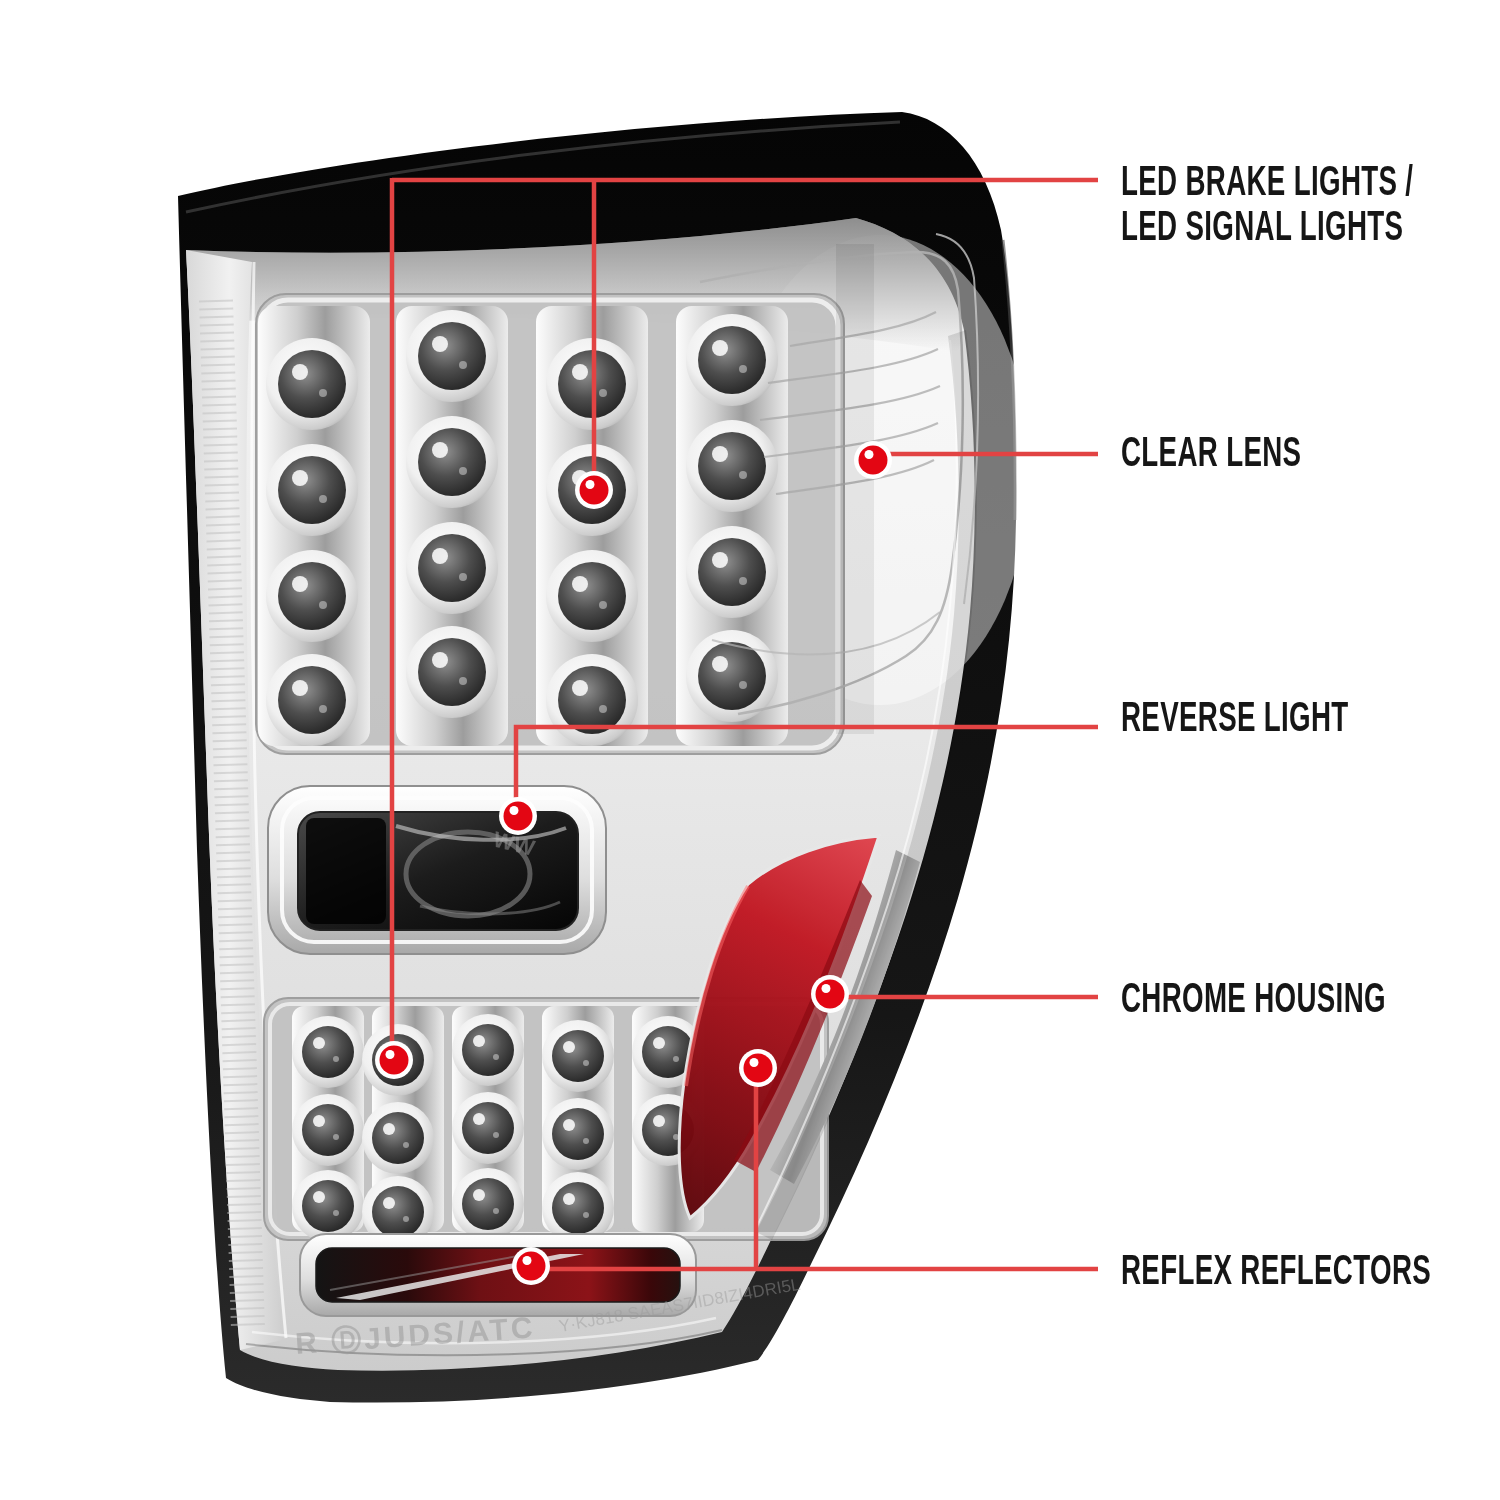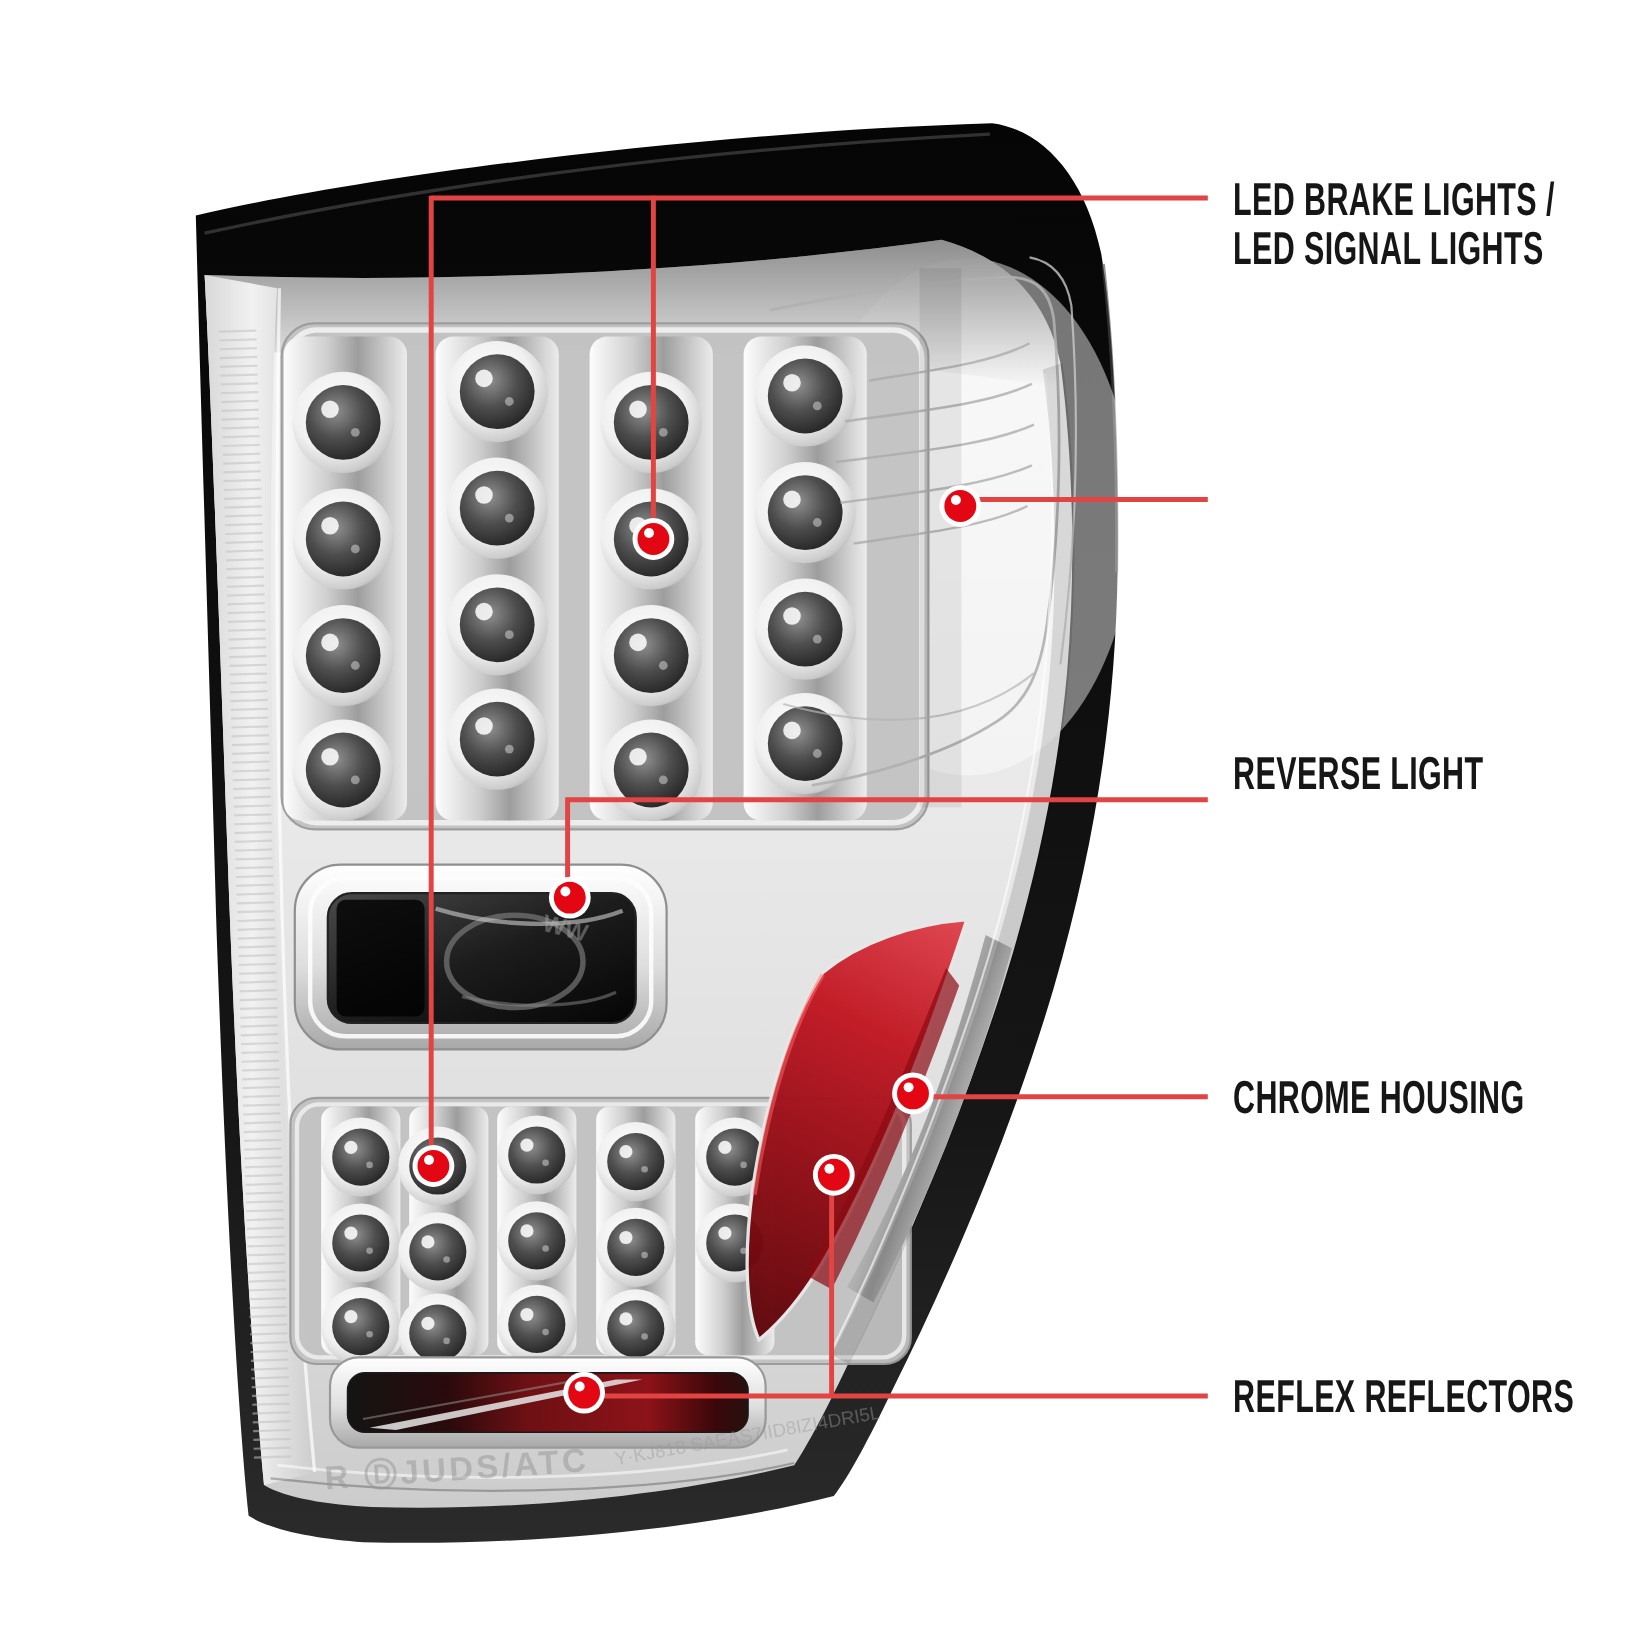--- a/index.html
+++ b/index.html
@@ -311,21 +311,24 @@
           <circle r="14.5" fill="#e30613"></circle>
       <circle r="4.5" cx="-4" cy="-5.5" fill="#ffffff"></circle>
     </g>
   </g>
 </svg>
 
 <div class="callout-label" style="top:158px">
   <span class="lbl-line">LED BRAKE LIGHTS /</span>
   <span class="lbl-line">LED SIGNAL LIGHTS</span>
 </div>
-<div class="callout-label" style="top:680px">
+<div class="callout-label" style="top:429px">
+  <span class="lbl-line">CLEAR LENS</span>
+</div>
+<div class="callout-label" style="top:694px">
   <span class="lbl-line">REVERSE LIGHT</span>
 </div>
 <div class="callout-label" style="top:975px">
   <span class="lbl-line">CHROME HOUSING</span>
 </div>
 <div class="callout-label" style="top:1247px">
   <span class="lbl-line">REFLEX REFLECTORS</span>
 </div>
 
 </div>

